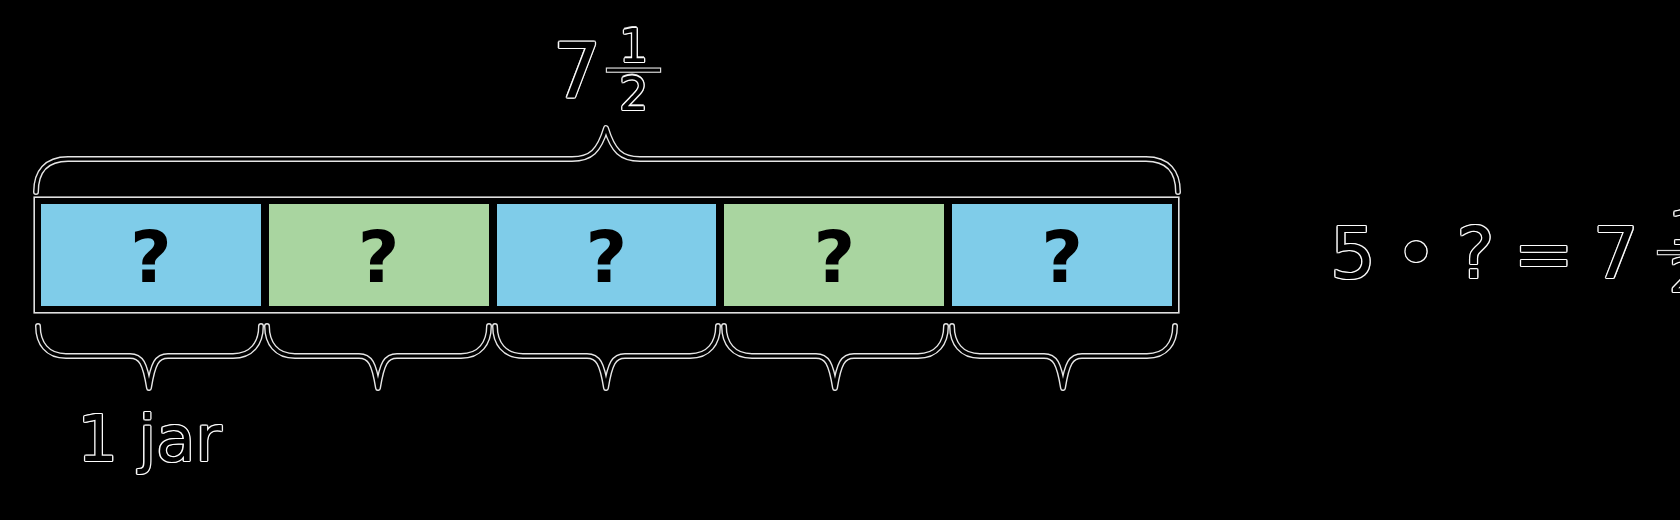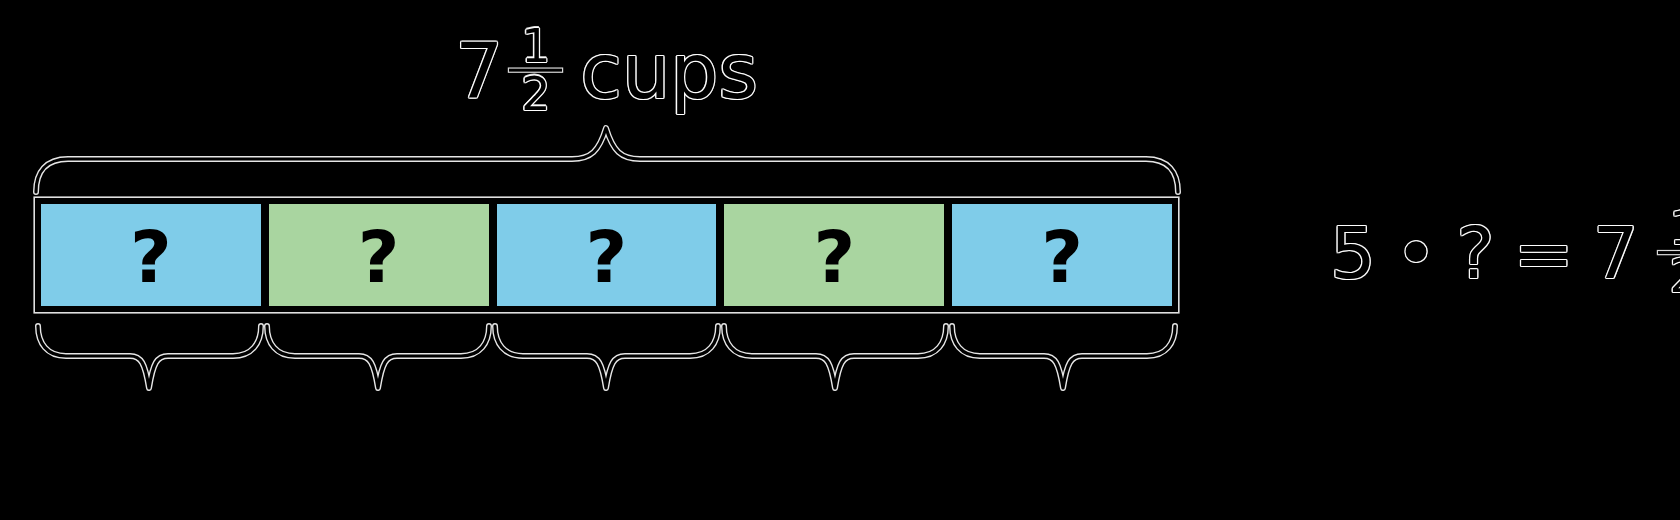--- a/index.html
+++ b/index.html
@@ -113,21 +113,21 @@
 </head>
 <body>
 
 <div class="canvas">
 
   <div class="top-label outlined">
     <span>7</span><span class="frac">
       <span>1</span>
       <span class="bar"></span>
       <span>2</span>
-    </span><span class="unit">cups</span>
+    </span>
   </div>
 
   <svg class="braces" width="1680" height="520" viewBox="0 0 1680 520">
     <defs>
       <path id="tb" d="M 36 192 C 36 172 46 159 68 159 L 572 159 C 591 159 599 151 606 128 C 613 151 621 159 640 159 L 1146 159 C 1168 159 1178 172 1178 192"></path>
       <path id="jb1" d="M 38 326 C 38 343 47 356 66 356 L 130 356 C 141 356 145 363 149 388 C 153 363 157 356 168 356 L 233 356 C 252 356 261 343 261 326"></path>
       <path id="jb2" d="M 267 326 C 267 343 276 356 295 356 L 359 356 C 370 356 374 363 378 388 C 382 363 386 356 397 356 L 461 356 C 480 356 489 343 489 326"></path>
       <path id="jb3" d="M 495 326 C 495 343 504 356 523 356 L 587 356 C 598 356 602 363 606 388 C 610 363 614 356 625 356 L 690 356 C 709 356 718 343 718 326"></path>
       <path id="jb4" d="M 724 326 C 724 343 733 356 752 356 L 816 356 C 827 356 831 363 835 388 C 839 363 843 356 854 356 L 918 356 C 937 356 946 343 946 326"></path>
       <path id="jb5" d="M 952 326 C 952 343 961 356 980 356 L 1044 356 C 1055 356 1059 363 1063 388 C 1067 363 1071 356 1082 356 L 1147 356 C 1166 356 1175 343 1175 326"></path>
@@ -169,20 +169,21 @@
       <span class="q">?</span>
     </div>
     <div class="box" style="background: rgb(169, 213, 160);">
       <span class="q">?</span>
     </div>
     <div class="box" style="background: rgb(127, 204, 233);">
       <span class="q">?</span>
     </div>
   </div>
 
+  <div class="jar-label outlined">1 jar</div>
 
   <div class="equation outlined">
     <span>5</span>
     <span>•</span>
     <span>?</span>
     <span>=</span>
     <span>7</span>
     <span class="frac">
       <span>1</span>
       <span class="bar"></span>

